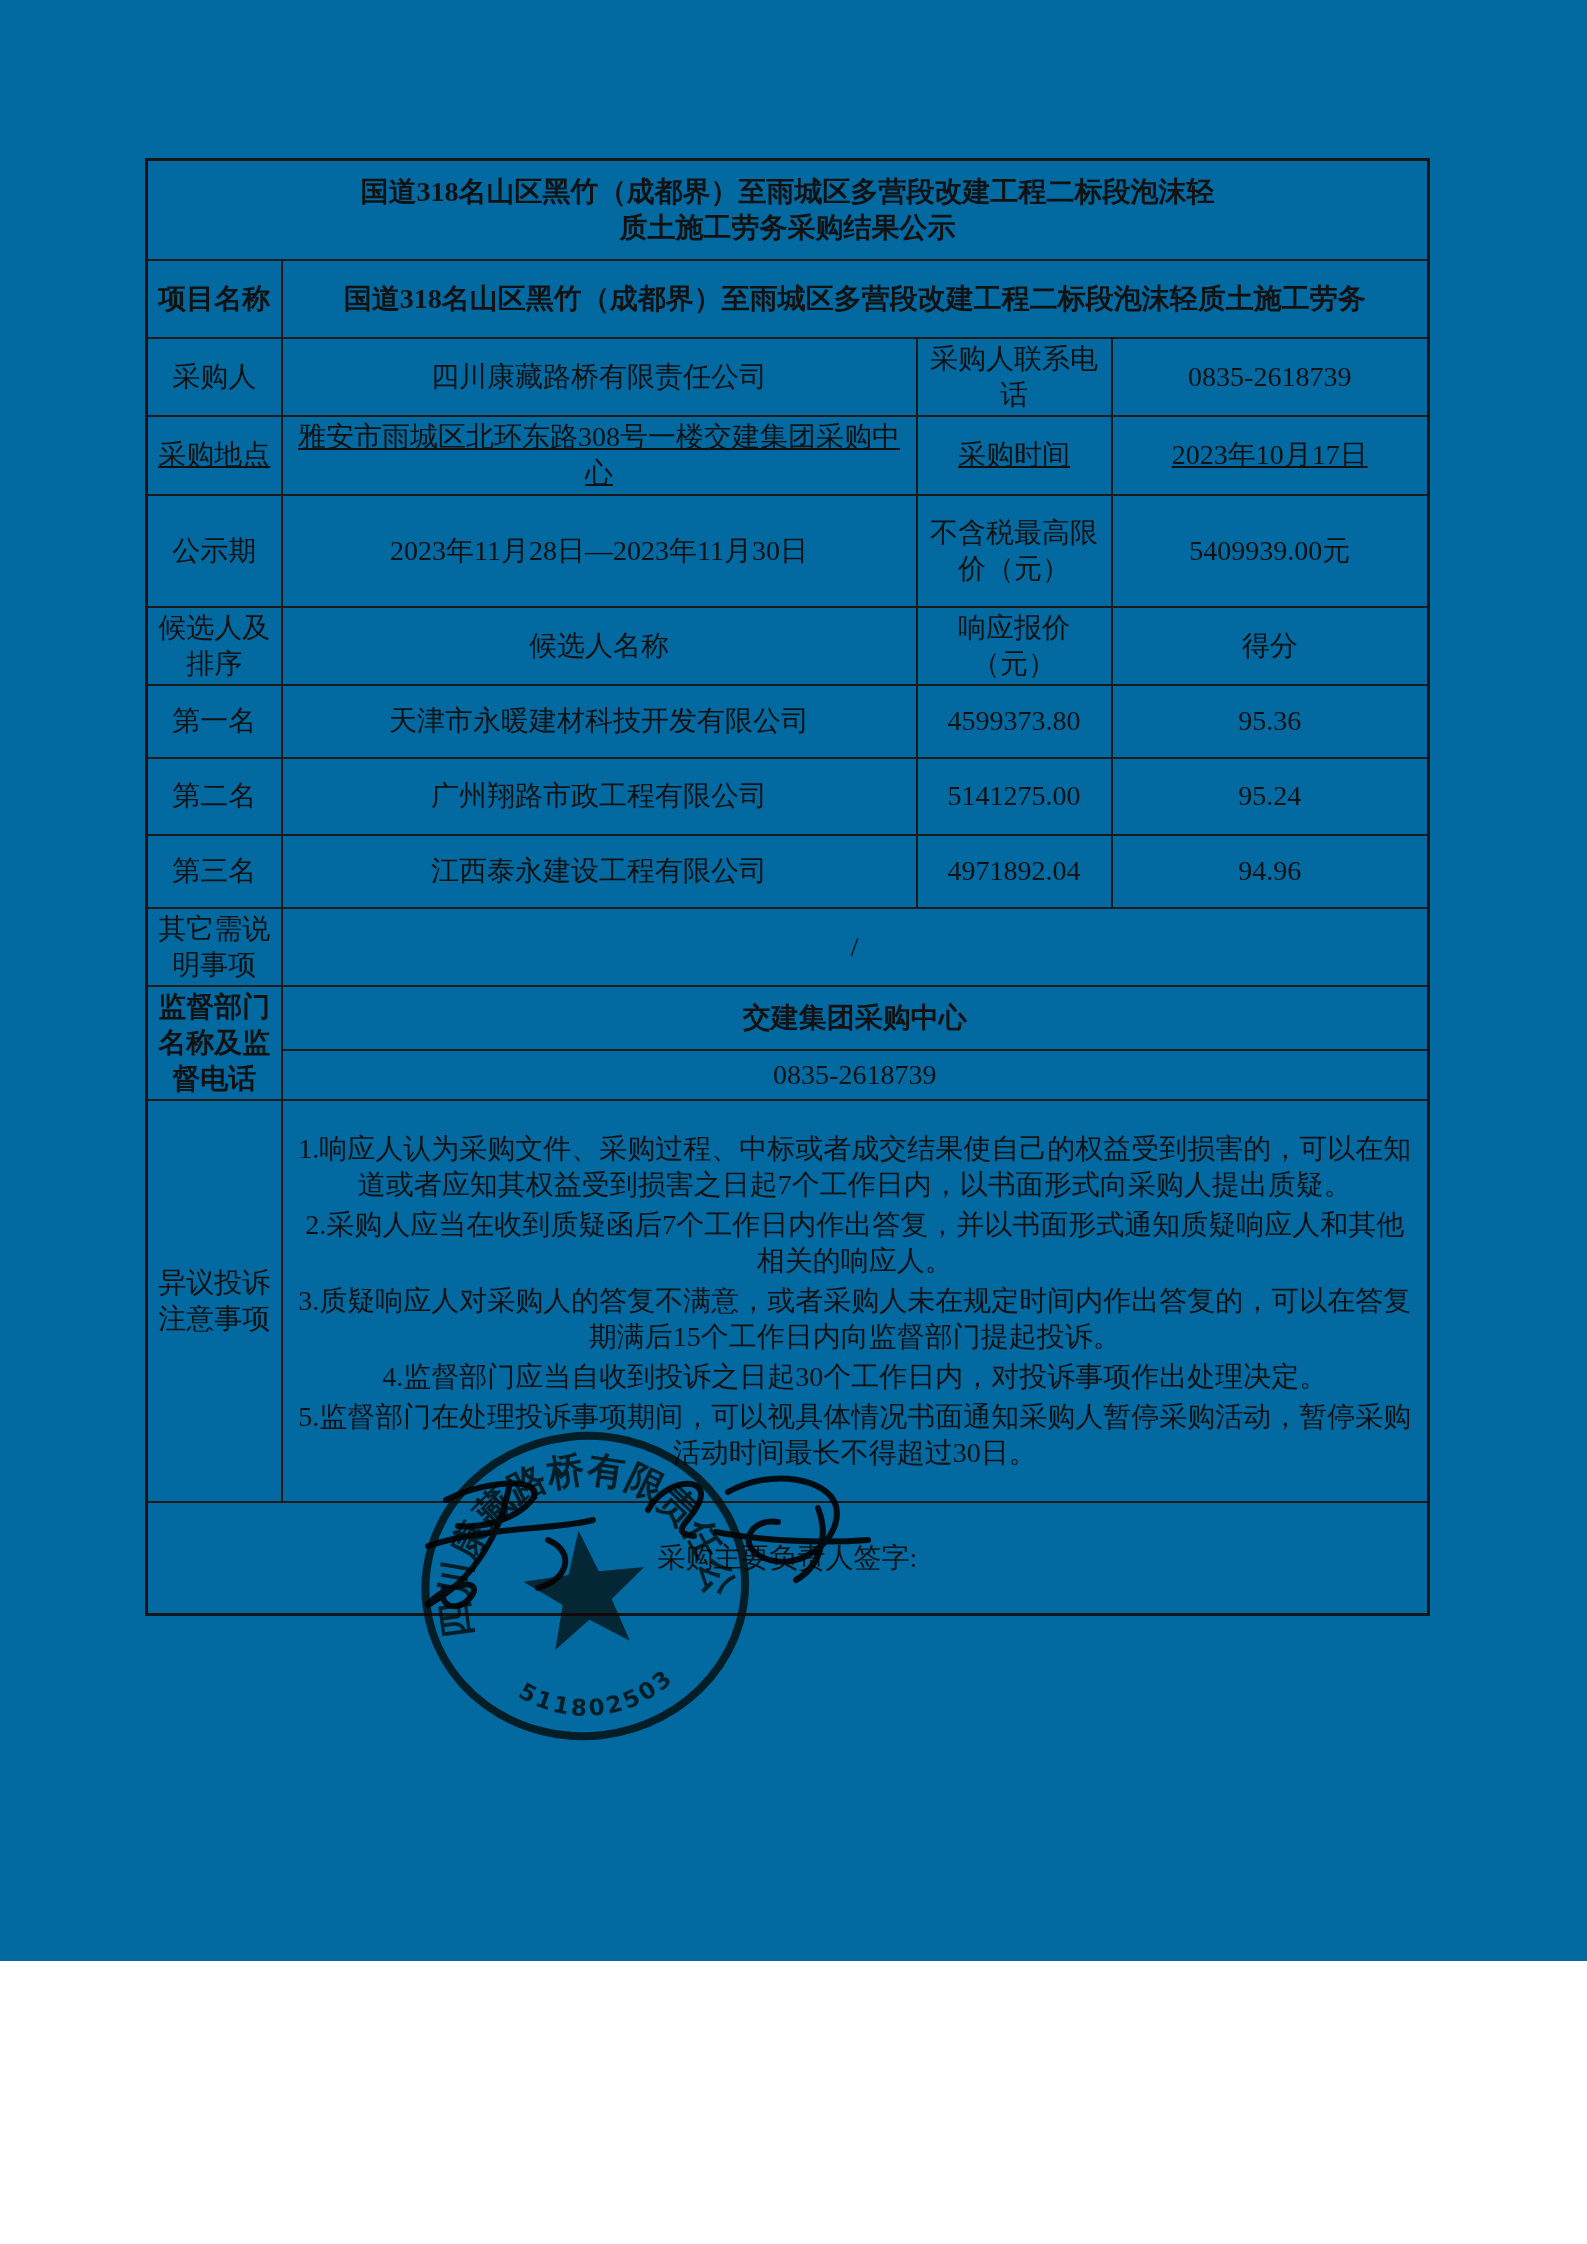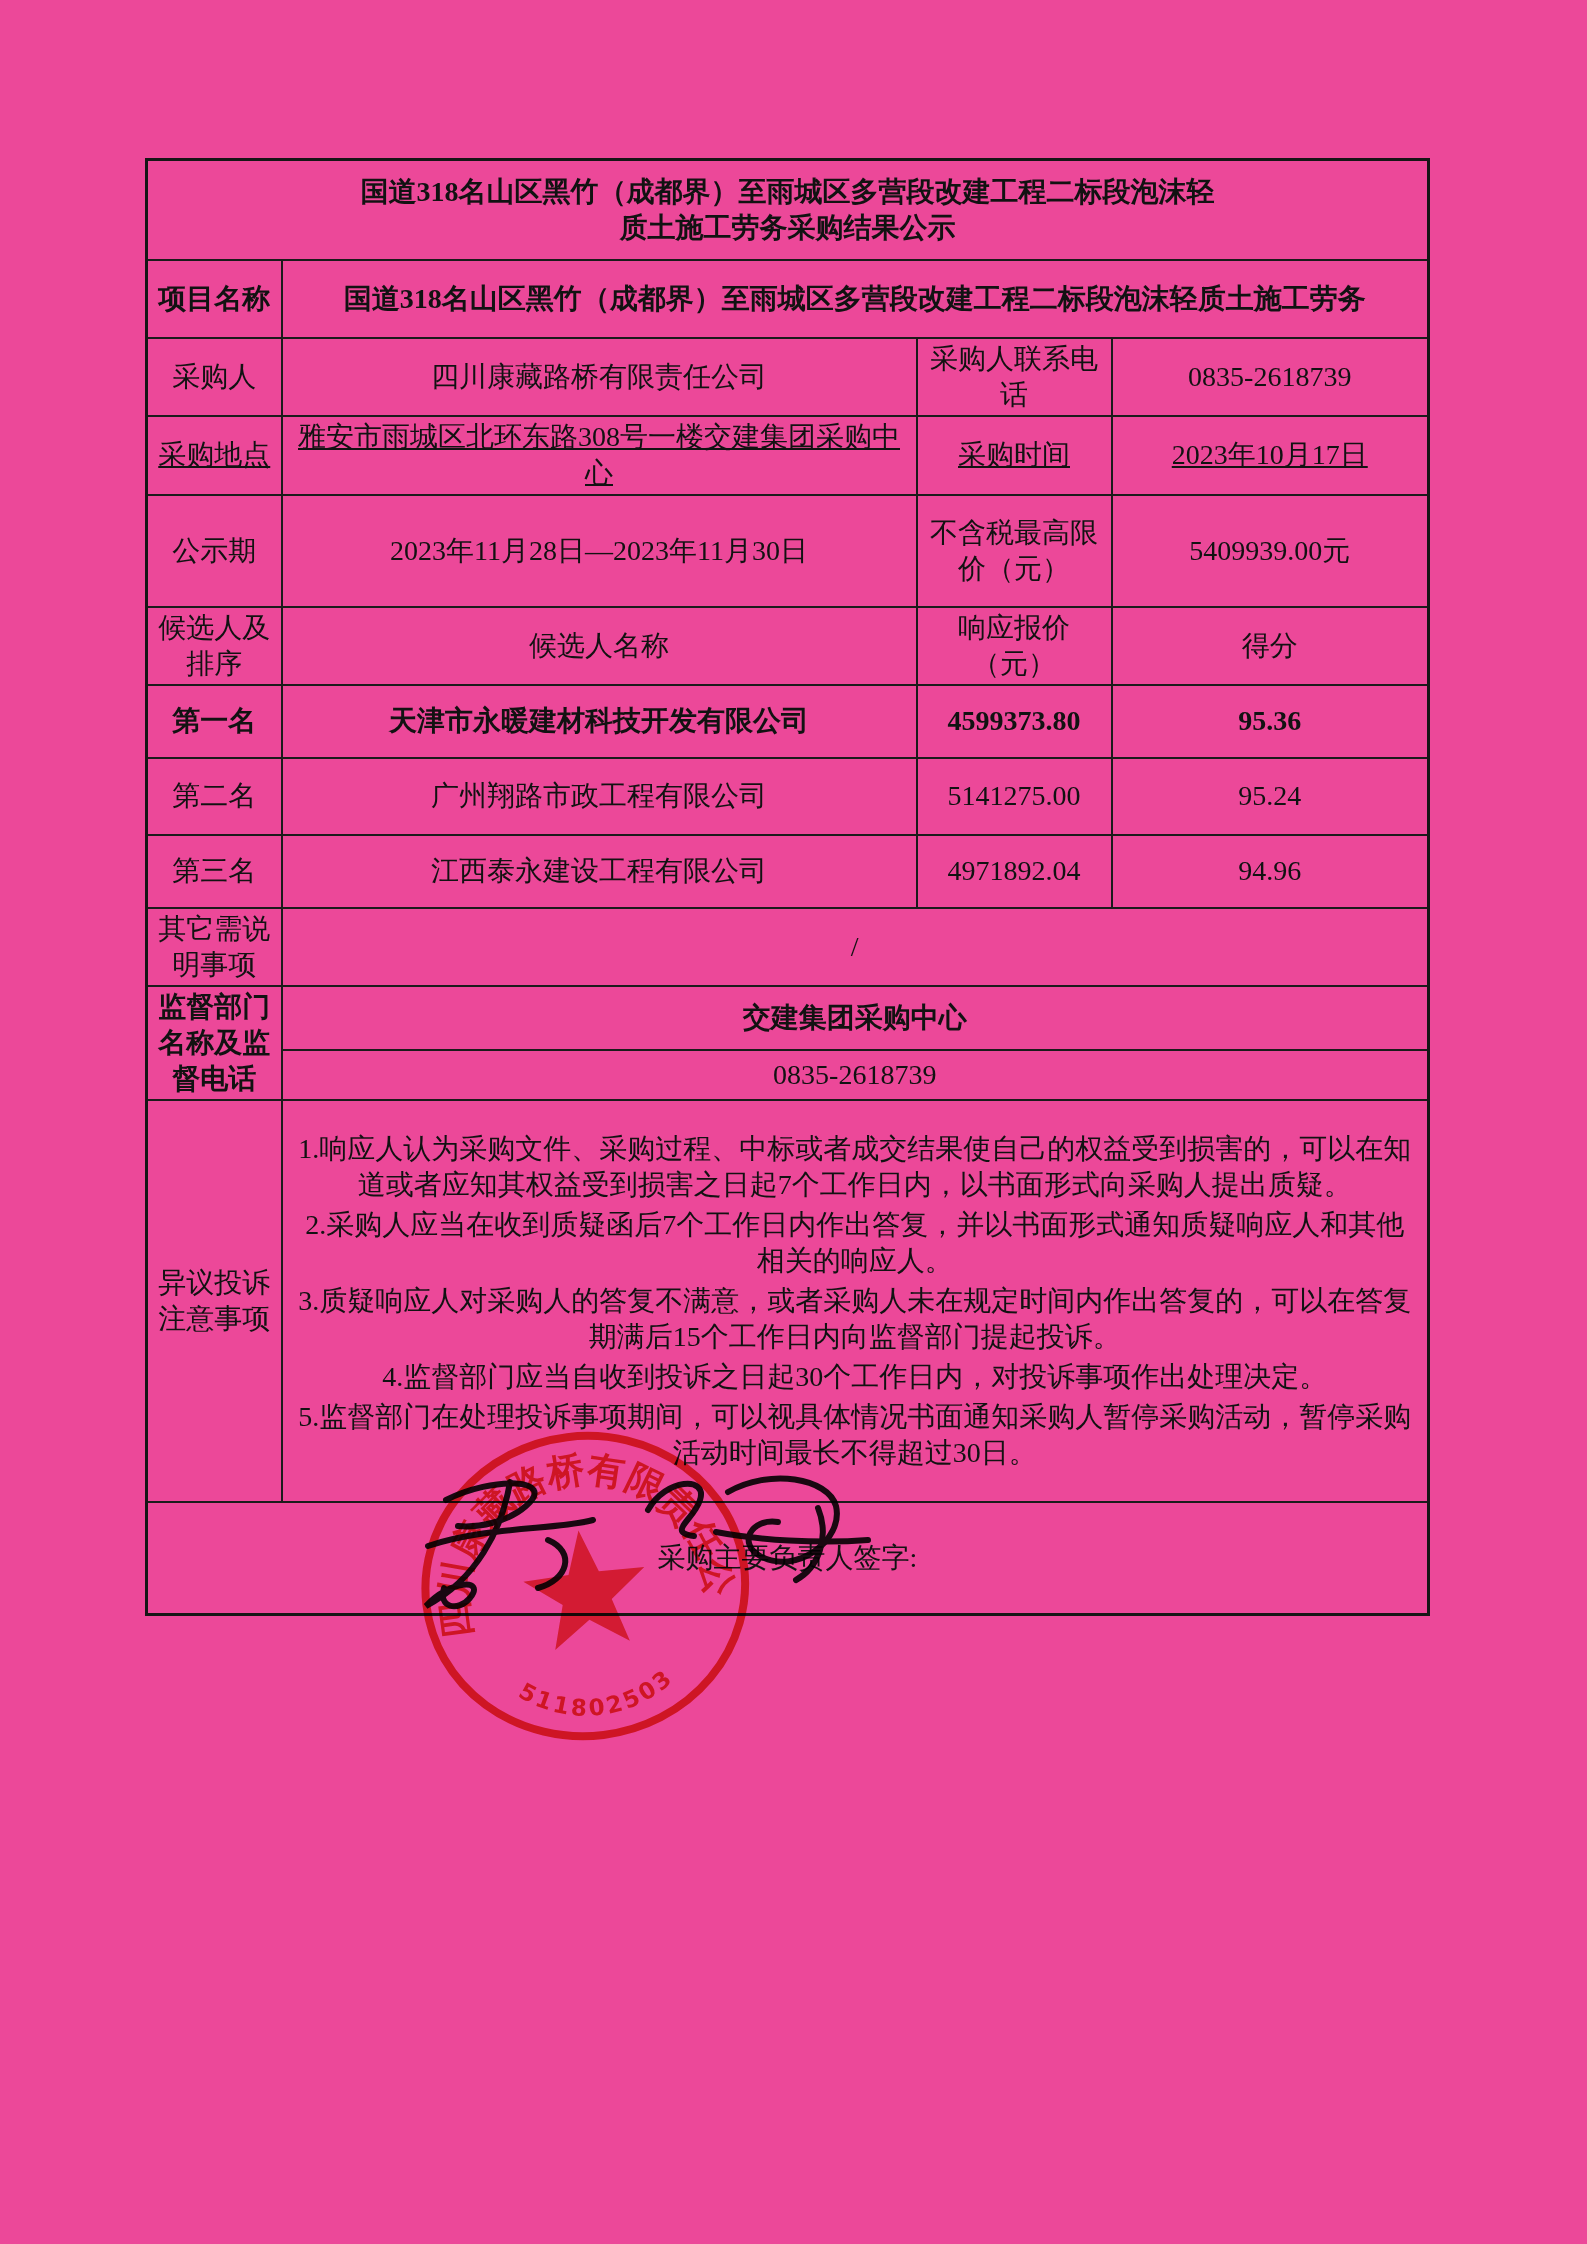--- a/index.html
+++ b/index.html
@@ -1,19 +1,19 @@
 <!DOCTYPE html>
 <html><head>
 <meta charset="utf-8">
 <style>
   html,body { margin:0; padding:0; background:#ffffff; }
   .page {
     position:relative;
-    width:1587px; height:2244px;
-    background:#ec4899;
+    width:1587px; height:1961px;
+    background:#0369a1;
     font-family:"Liberation Serif","DejaVu Serif",serif;
     color:#121212;
     overflow:hidden;
   }
   table.doc {
     position:absolute; left:145px; top:158px;
     width:1282px;
     border-collapse:collapse;
     table-layout:fixed;
     border:3px solid #161616;
@@ -27,21 +27,21 @@
     padding:2px 6px;
     overflow:hidden;
     word-break:break-word;
   }
   tr.r-title    { height:100px; }
   tr.r-project  { height:78px;font-weight:bold; }
   tr.r-buyer    { height:68px;padding-left:24px; }
   tr.r-place    { height:79px;text-decoration:underline; }
   tr.r-public   { height:112px; }
   tr.r-chead    { height:75px; }
-  tr.r-c1       { height:73px;font-weight:bold; }
+  tr.r-c1       { height:73px; }
   tr.r-c2       { height:77px;margin-left:24px; }
   tr.r-c3       { height:73px; }
   tr.r-other    { height:72px; }
   tr.r-sup1     { height:62px;font-weight:bold; }
   tr.r-sup2     { height:48px; }
   tr.r-object   { height:402px; }
   tr.r-sign     { height:113px; }
 
   td.title-cell { font-size:38px; font-weight:bold; line-height:50px; border-bottom:3px solid #161616; }
   td.left-al    { text-align:left; padding-left:10px; padding-right:10px;margin-left:28px; }

